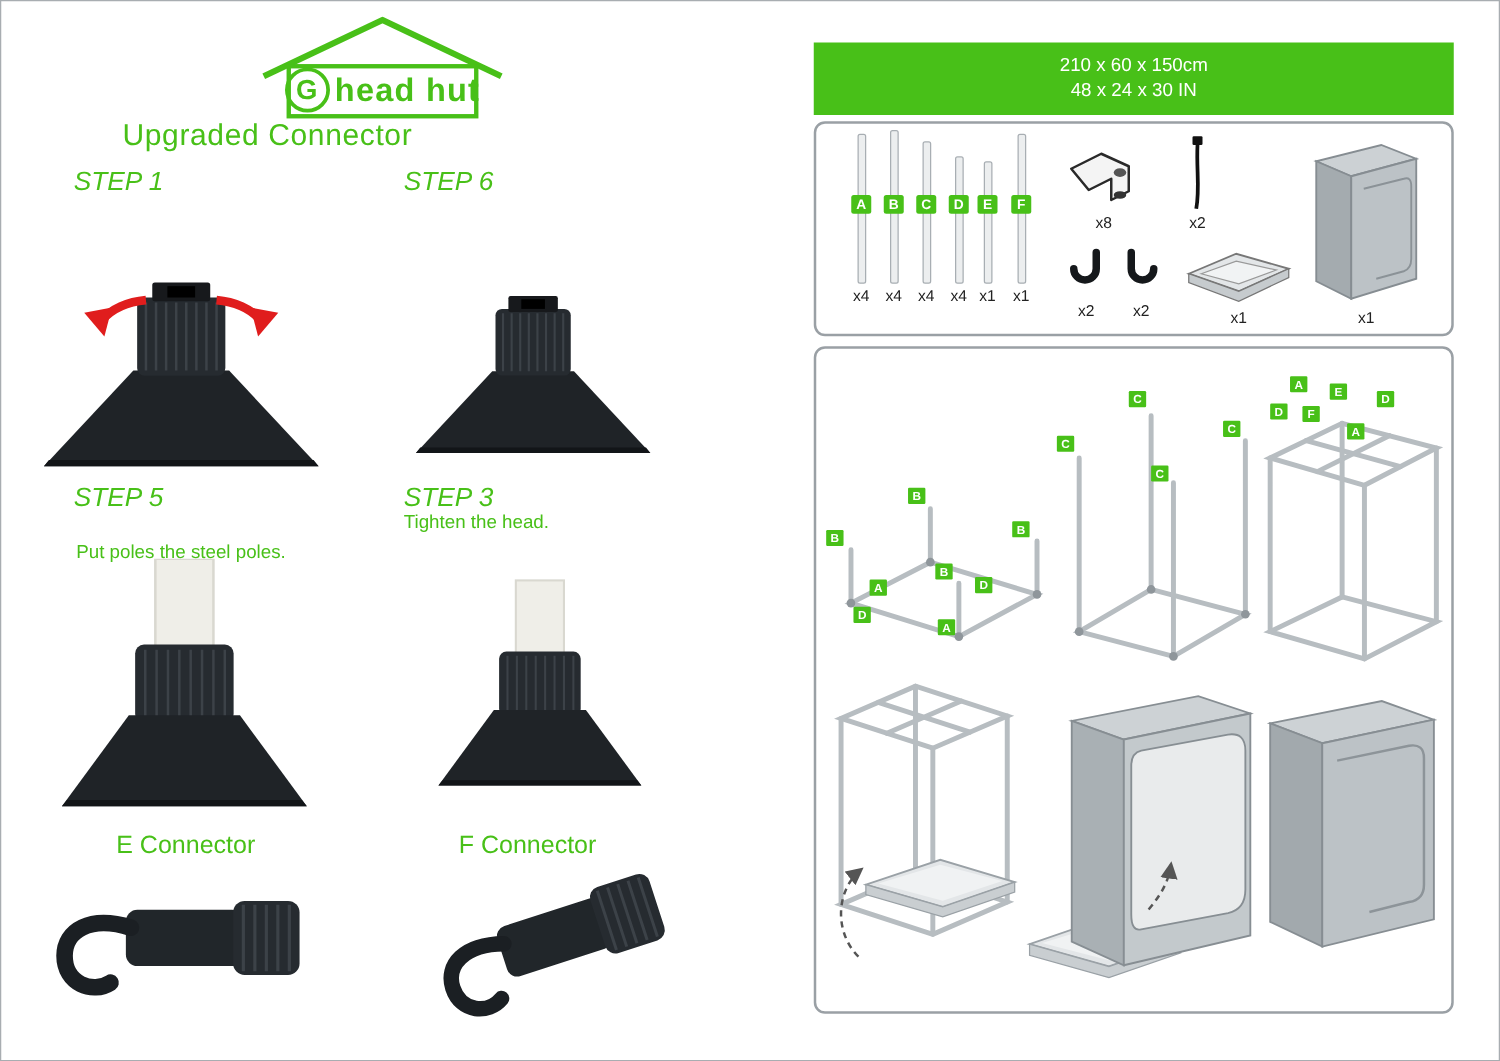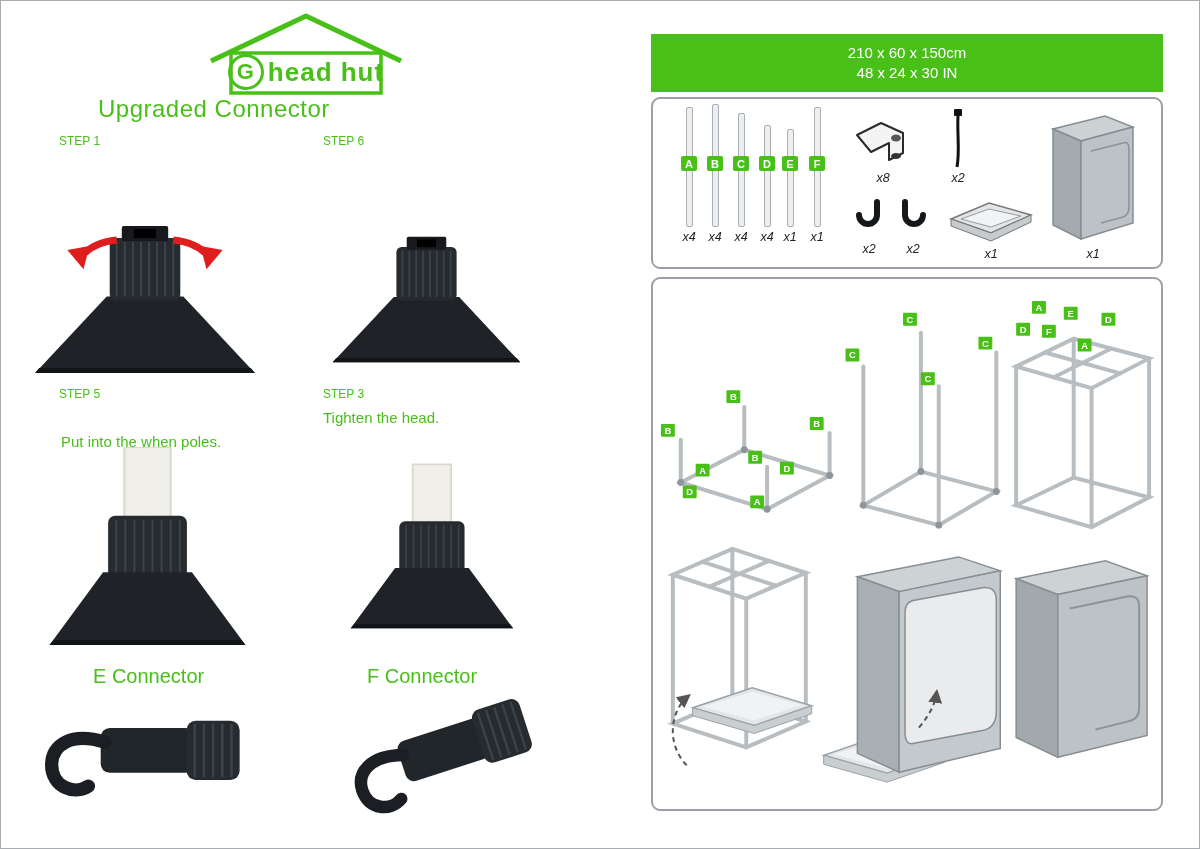--- a/index.html
+++ b/index.html
@@ -10,21 +10,21 @@
   }
   html,body{margin:0;padding:0;background:#fff;font-family:"Liberation Sans",sans-serif;}
   .page{position:relative;width:1200px;height:849px;background:#fff;border:1px solid #a8adb1;box-sizing:border-box;overflow:hidden;}
 
   
   .logo{position:absolute;left:198px;top:6px;width:214px;height:92px;}
   .logo svg{position:absolute;left:0;top:0;width:100%;height:100%;}
   .logo-text{position:absolute;left:0;right:0;top:47px;display:flex;justify-content:center;align-items:center;gap:4px;color:var(--green);font-weight:bold;font-size:26px;letter-spacing:1px;}
   .logo-g{display:flex;align-items:center;justify-content:center;width:30px;height:30px;border:3px solid var(--green);border-radius:50%;font-size:22px;}
   .main-title{position:absolute;left:57px;top:94px;font-size:24px;color:var(--green);letter-spacing:.5px;margin-left:40px;}
-  .step-title{position:absolute;font-size:12px;color:var(--green);}
+  .step-title{position:absolute;font-size:21px;color:var(--green);font-style:italic;}
   .st1{left:58px;top:133px}.st2{left:322px;top:133px}.st3{left:58px;top:386px}.st4{left:322px;top:386px}
   .step-text{position:absolute;font-size:15px;color:var(--green);white-space:pre-line;line-height:21px;}
   .sx1{left:60px;top:178px}.sx2{left:322px;top:178px}.sx3{left:60px;top:430px}.sx4{left:322px;top:406px}
   .photo{position:absolute;}
   .photo svg{width:100%;height:100%;display:block;}
   .ph1{left:18px;top:220px;width:252px;height:158px}
   .ph2{left:318px;top:220px;width:215px;height:158px}
   .ph3{left:22px;top:446px;width:248px;height:202px}
   .ph4{left:328px;top:446px;width:205px;height:202px}
   .conn-label{position:absolute;font-size:20px;color:var(--green);}
@@ -36,21 +36,21 @@
   .banner{position:absolute;left:650px;top:33px;width:512px;height:58px;background:var(--green);color:#fff;display:flex;flex-direction:column;align-items:center;justify-content:center;font-size:15px;line-height:20px;}
   .parts-box{position:absolute;left:650px;top:96px;width:512px;height:172px;border:2px solid #9aa0a5;border-radius:9px;box-sizing:border-box;}
   .assembly-box{position:absolute;left:650px;top:276px;width:512px;height:534px;border:2px solid #9aa0a5;border-radius:9px;box-sizing:border-box;}
   .assembly-box svg{position:absolute;left:0;top:0;width:100%;height:100%;}
 
   .pole{position:absolute;width:5px;background:#eceeef;border:1px solid #a8aeb3;border-radius:2px;}
   .pA{left:33px;top:8px;height:118px}.pB{left:59px;top:5px;height:121px}.pC{left:85px;top:14px;height:112px}
   .pD{left:111px;top:26px;height:100px}.pE{left:134px;top:30px;height:96px}.pF{left:161px;top:8px;height:118px}
   .tag{position:absolute;width:16px;height:15px;background:var(--green);color:#fff;font-size:11px;font-weight:bold;display:flex;align-items:center;justify-content:center;border-radius:2px;}
   .tA{left:28px;top:57px}.tB{left:54px;top:57px}.tC{left:80px;top:57px}.tD{left:106px;top:57px}.tE{left:129px;top:57px}.tF{left:156px;top:57px}
-  .qty{position:absolute;font-size:12.5px;color:#222;width:32px;text-align:center;font-style:italic;}
+  .qty{position:absolute;font-size:12.5px;color:#222;width:32px;text-align:center;}
   .qA{left:20px;top:131px}.qB{left:46px;top:131px}.qC{left:72px;top:131px}.qD{left:98px;top:131px}.qE{left:121px;top:131px}.qF{left:148px;top:131px}
   .icon{position:absolute;}
   .icon svg{width:100%;height:100%;display:block;}
   .ic-corner{left:198px;top:14px;width:64px;height:56px}
   .q-corner{left:214px;top:72px}
   .ic-tie{left:292px;top:8px;width:26px;height:62px}
   .q-tie{left:289px;top:72px}
   .ic-hook1{left:198px;top:98px;width:36px;height:42px}
   .ic-hook2{left:242px;top:98px;width:36px;height:42px}
   .q-hook1{left:200px;top:143px}
@@ -128,21 +128,21 @@
     </svg>
   </div>
   <div class="photo ph2">
     <svg viewBox="0 0 250 155">
         <use href="#conn-head"></use>
       </svg>
   </div>
 
   <div class="step-title st3">STEP 5</div>
   <div class="step-title st4">STEP 3</div>
-  <div class="step-text sx3">Put into the when poles.</div>
+  <div class="step-text sx3">Put poles the steel poles.</div>
   <div class="step-text sx4">Tighten the head.</div>
 
   <div class="photo ph3">
     <svg viewBox="0 0 245 200">
         <use href="#conn-pole"></use>
       </svg>
   </div>
   <div class="photo ph4">
     <svg viewBox="0 0 245 200">
         <use href="#conn-pole"></use>

